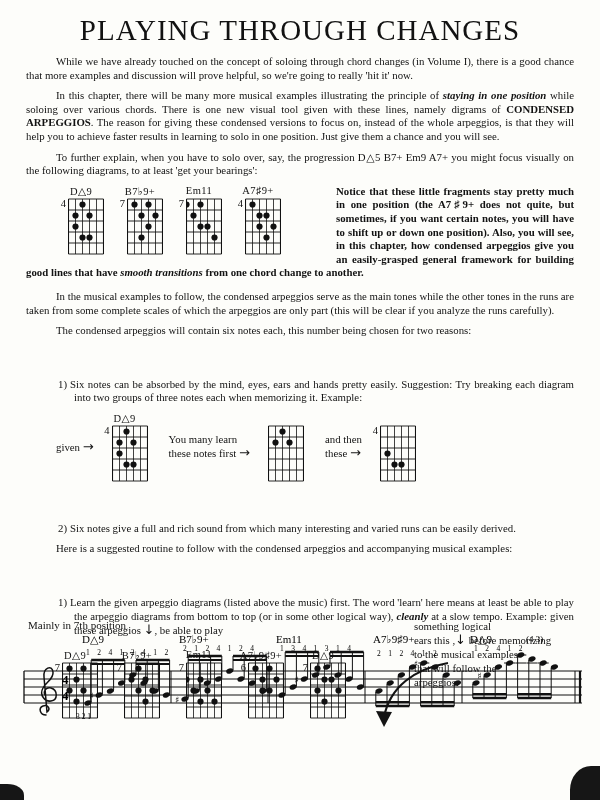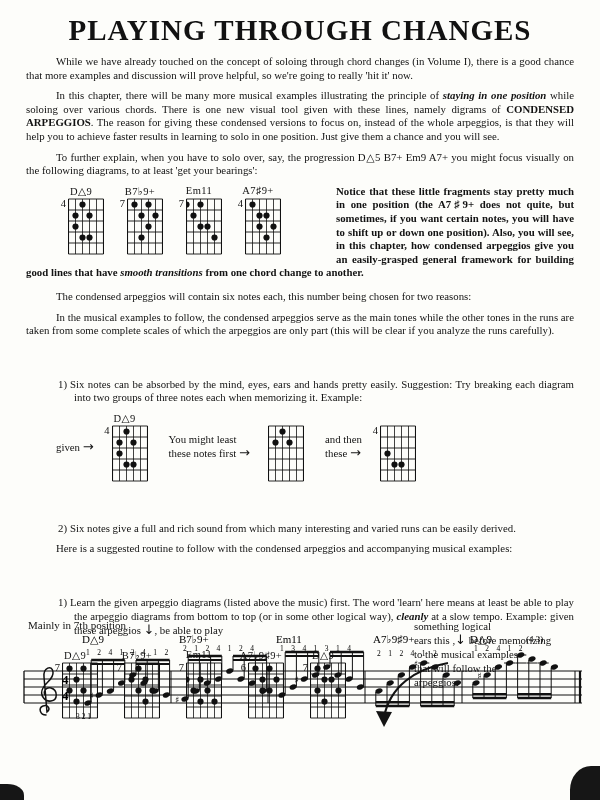--- a/index.html
+++ b/index.html
@@ -3,21 +3,21 @@
 <meta charset="utf-8">
 <style>
   html,body{margin:0;padding:0;}
   body{
     width:600px;height:800px;position:relative;overflow:hidden;
     background:#fdfdfa;color:#121212;
     font-family:"Liberation Serif","DejaVu Serif","DejaVu Sans",serif;
   }
   .page{padding:10px 26px 0 26px;position:relative;}
   h1{
-    font-size:29px;text-align:center;margin:4px 0 8px 0;font-weight:bold;
+    font-size:29px;text-align:center;margin:4px 0 8px 0;font-weight:normal;
     letter-spacing:1px;
   }
   p.para{
     font-size:10.8px;line-height:1.26;text-align:justify;
     margin:0 0 7px 0;text-indent:30px;
   }
   p.item{padding-left:48px;text-indent:-16px;margin-top:40px;}
   .inum{margin-right:3px;}
   .row1-block{margin:2px 0 4px 0;}
   .diag-float{float:left;width:266px;margin:0 12px 2px 32px;}
@@ -143,23 +143,23 @@
               <circle cx="21.5" cy="17.5" r="3.1" fill="#111"></circle>
               <circle cx="14.5" cy="28.5" r="3.1" fill="#111"></circle>
               <circle cx="28.5" cy="28.5" r="3.1" fill="#111"></circle>
               <circle cx="21.5" cy="39.5" r="3.1" fill="#111"></circle>
             </svg>
           </div></div></div>
     <p class="para notice"><span>Notice that these little fragments stay pretty much in one position (the A7♯9+ does not quite, but sometimes, if you want certain notes, you will have to shift up or down one position).  Also, you will see, in this chapter, how condensed arpeggios give you an easily-grasped general framework for building good lines that have </span><b><i>smooth transitions</i></b><span> from one chord change to another.</span></p>
     <div class="clear"></div>
   </div>
 
+  <p class="para">In the musical examples to follow, the condensed arpeggios serve as the main tones while the other tones in the runs are taken from some complete scales of which the arpeggios are only part (this will be clear if you analyze the runs carefully).</p>
+
   <p class="para">The condensed arpeggios will contain six notes each, this number being chosen for two reasons:</p>
-
-  <p class="para">In the musical examples to follow, the condensed arpeggios serve as the main tones while the other tones in the runs are taken from some complete scales of which the arpeggios are only part (this will be clear if you analyze the runs carefully).</p>
 
   <p class="para item"><span class="inum">1)</span><span>Six notes can be absorbed by the mind, eyes, ears and hands pretty easily.  Suggestion: Try breaking each diagram into two groups of three notes each when memorizing it.  Example:</span></p>
 
   <div class="example-row">
     <div class="txt"><span>given</span> <span class="harrow">→</span></div>
     <div><div class="diagram"><div class="dlabel">D△9</div><div class="drow">
             <span class="fret">4</span>
             <svg width="36" height="57" viewBox="0 0 36 57">
               <line x1="0.5" y1="1" x2="0.5" y2="56" stroke="#111" stroke-width="1.1"></line>
               <line x1="7.5" y1="1" x2="7.5" y2="56" stroke="#111" stroke-width="0.8"></line>
@@ -174,21 +174,21 @@
               <line x1="0.5" y1="45" x2="35.5" y2="45" stroke="#111" stroke-width="0.9"></line>
               <line x1="0.5" y1="56" x2="35.5" y2="56" stroke="#111" stroke-width="0.9"></line>
               <circle cx="14.5" cy="6.5" r="3.1" fill="#111"></circle>
               <circle cx="7.5" cy="17.5" r="3.1" fill="#111"></circle>
               <circle cx="21.5" cy="17.5" r="3.1" fill="#111"></circle>
               <circle cx="7.5" cy="28.5" r="3.1" fill="#111"></circle>
               <circle cx="14.5" cy="39.5" r="3.1" fill="#111"></circle>
               <circle cx="21.5" cy="39.5" r="3.1" fill="#111"></circle>
             </svg>
           </div></div></div>
-    <div class="txt"><span>You might least</span><br><span>these notes first</span> <span class="harrow">→</span></div>
+    <div class="txt"><span>You many learn</span><br><span>these notes first</span> <span class="harrow">→</span></div>
     <div><div class="diagram"><div class="dlabel"></div><div class="drow">
             <span class="fret"></span>
             <svg width="36" height="57" viewBox="0 0 36 57">
               <line x1="0.5" y1="1" x2="0.5" y2="56" stroke="#111" stroke-width="1.1"></line>
               <line x1="7.5" y1="1" x2="7.5" y2="56" stroke="#111" stroke-width="0.8"></line>
               <line x1="14.5" y1="1" x2="14.5" y2="56" stroke="#111" stroke-width="0.8"></line>
               <line x1="21.5" y1="1" x2="21.5" y2="56" stroke="#111" stroke-width="0.8"></line>
               <line x1="28.5" y1="1" x2="28.5" y2="56" stroke="#111" stroke-width="0.8"></line>
               <line x1="35.5" y1="1" x2="35.5" y2="56" stroke="#111" stroke-width="1.1"></line>
               <line x1="0.5" y1="1" x2="35.5" y2="1" stroke="#111" stroke-width="0.9"></line>

